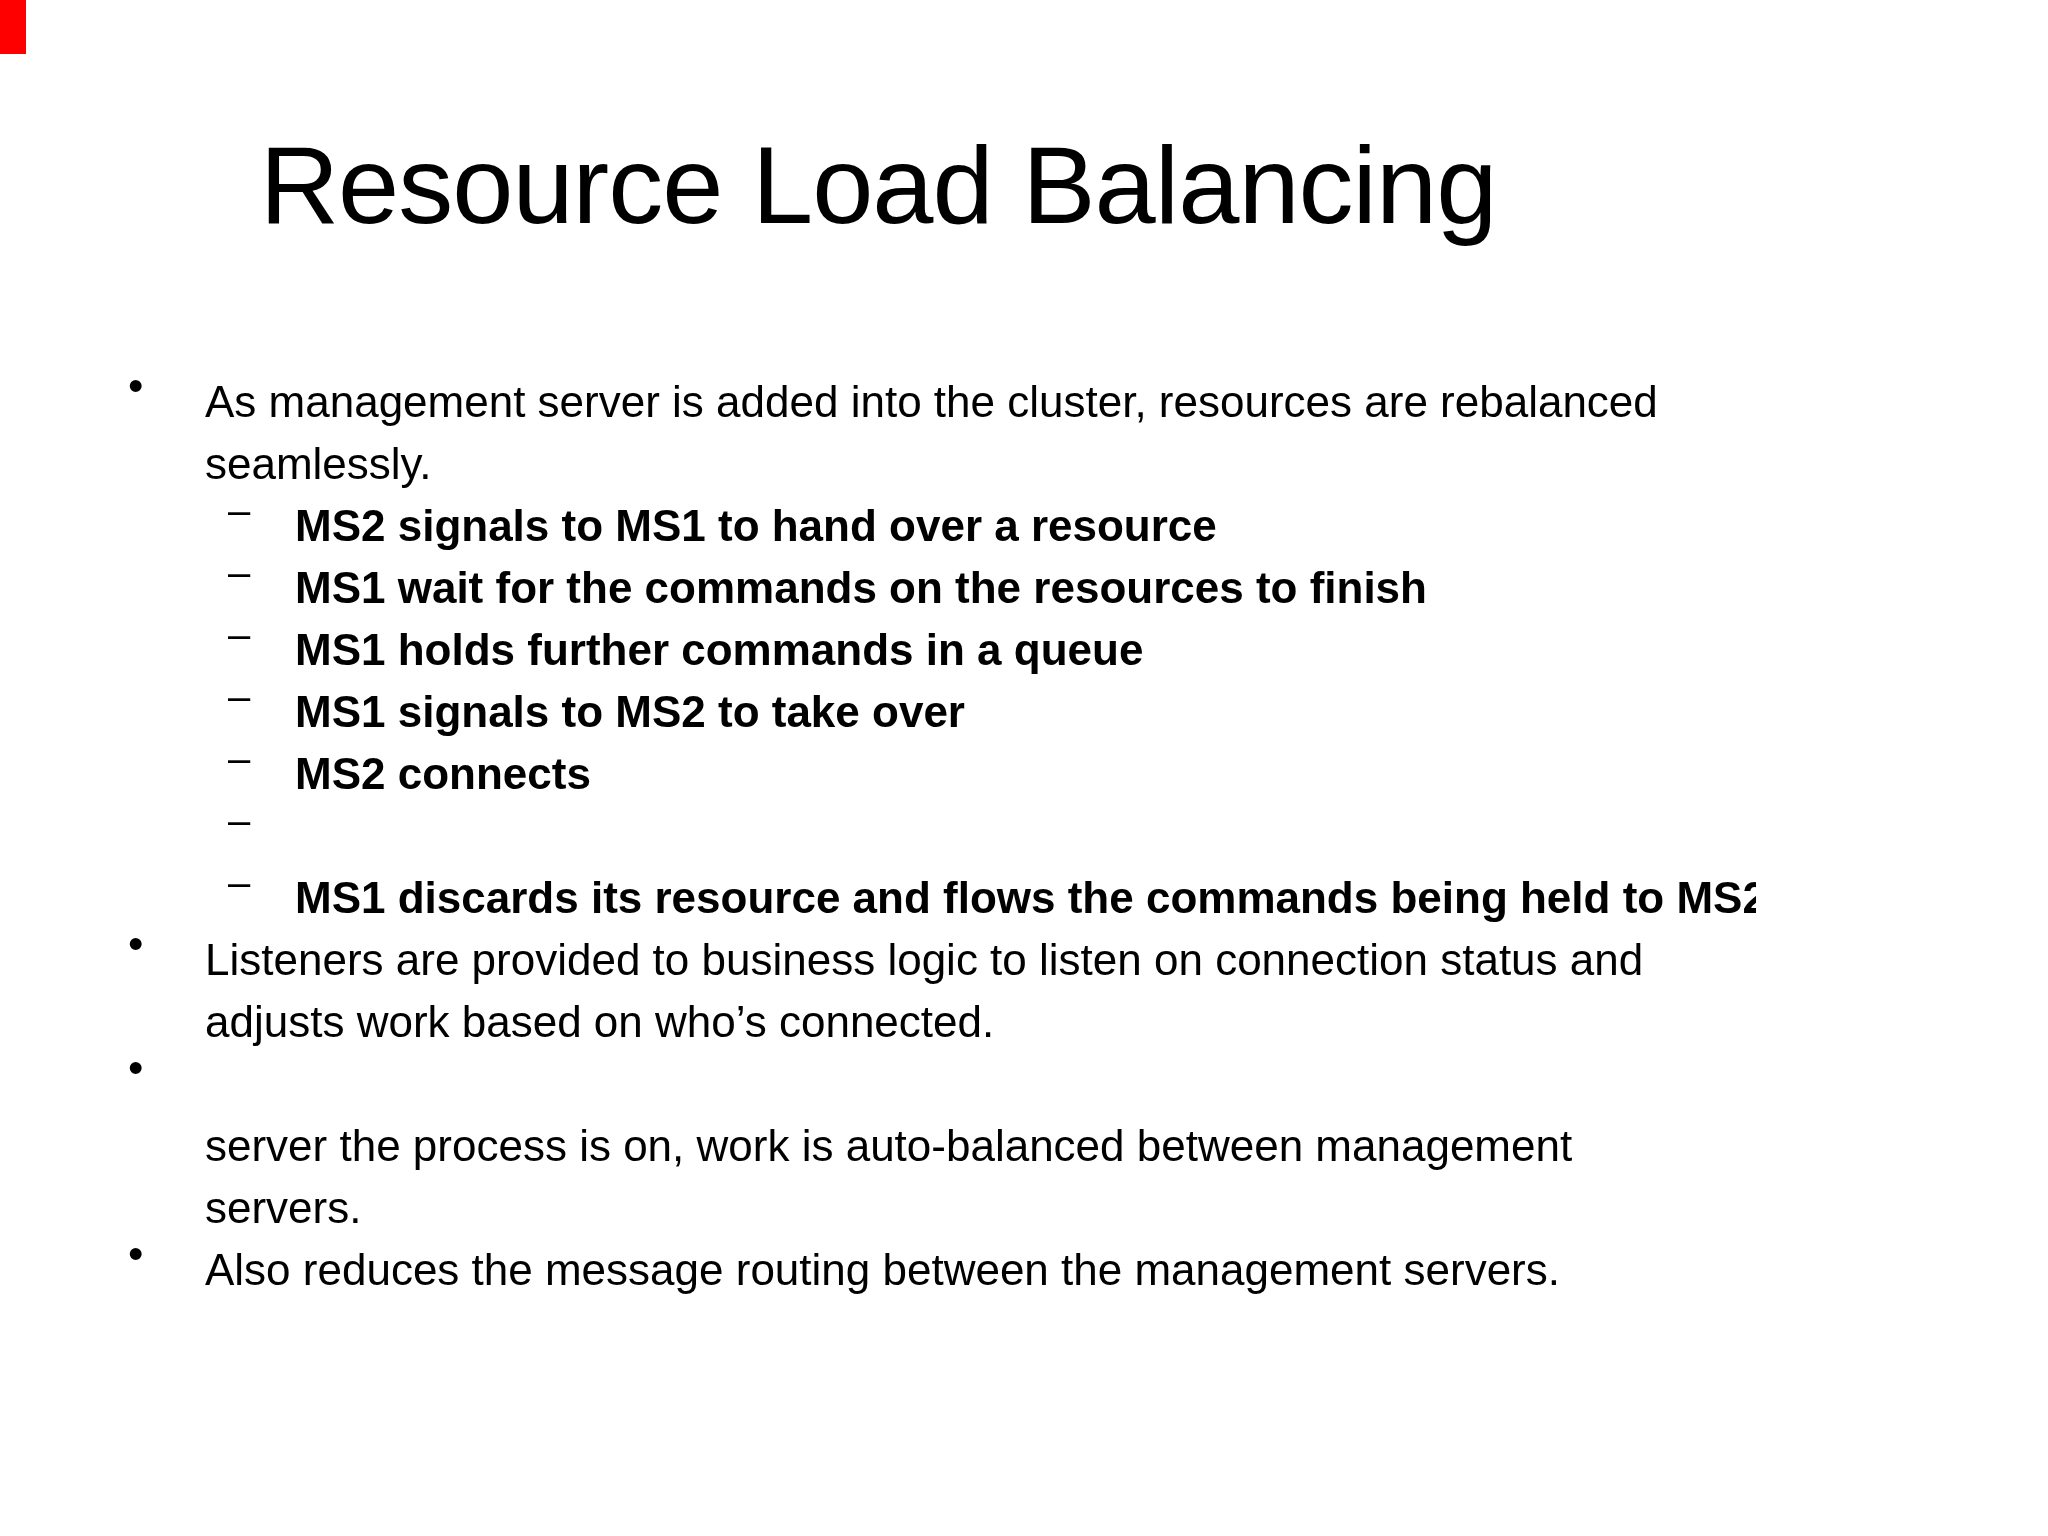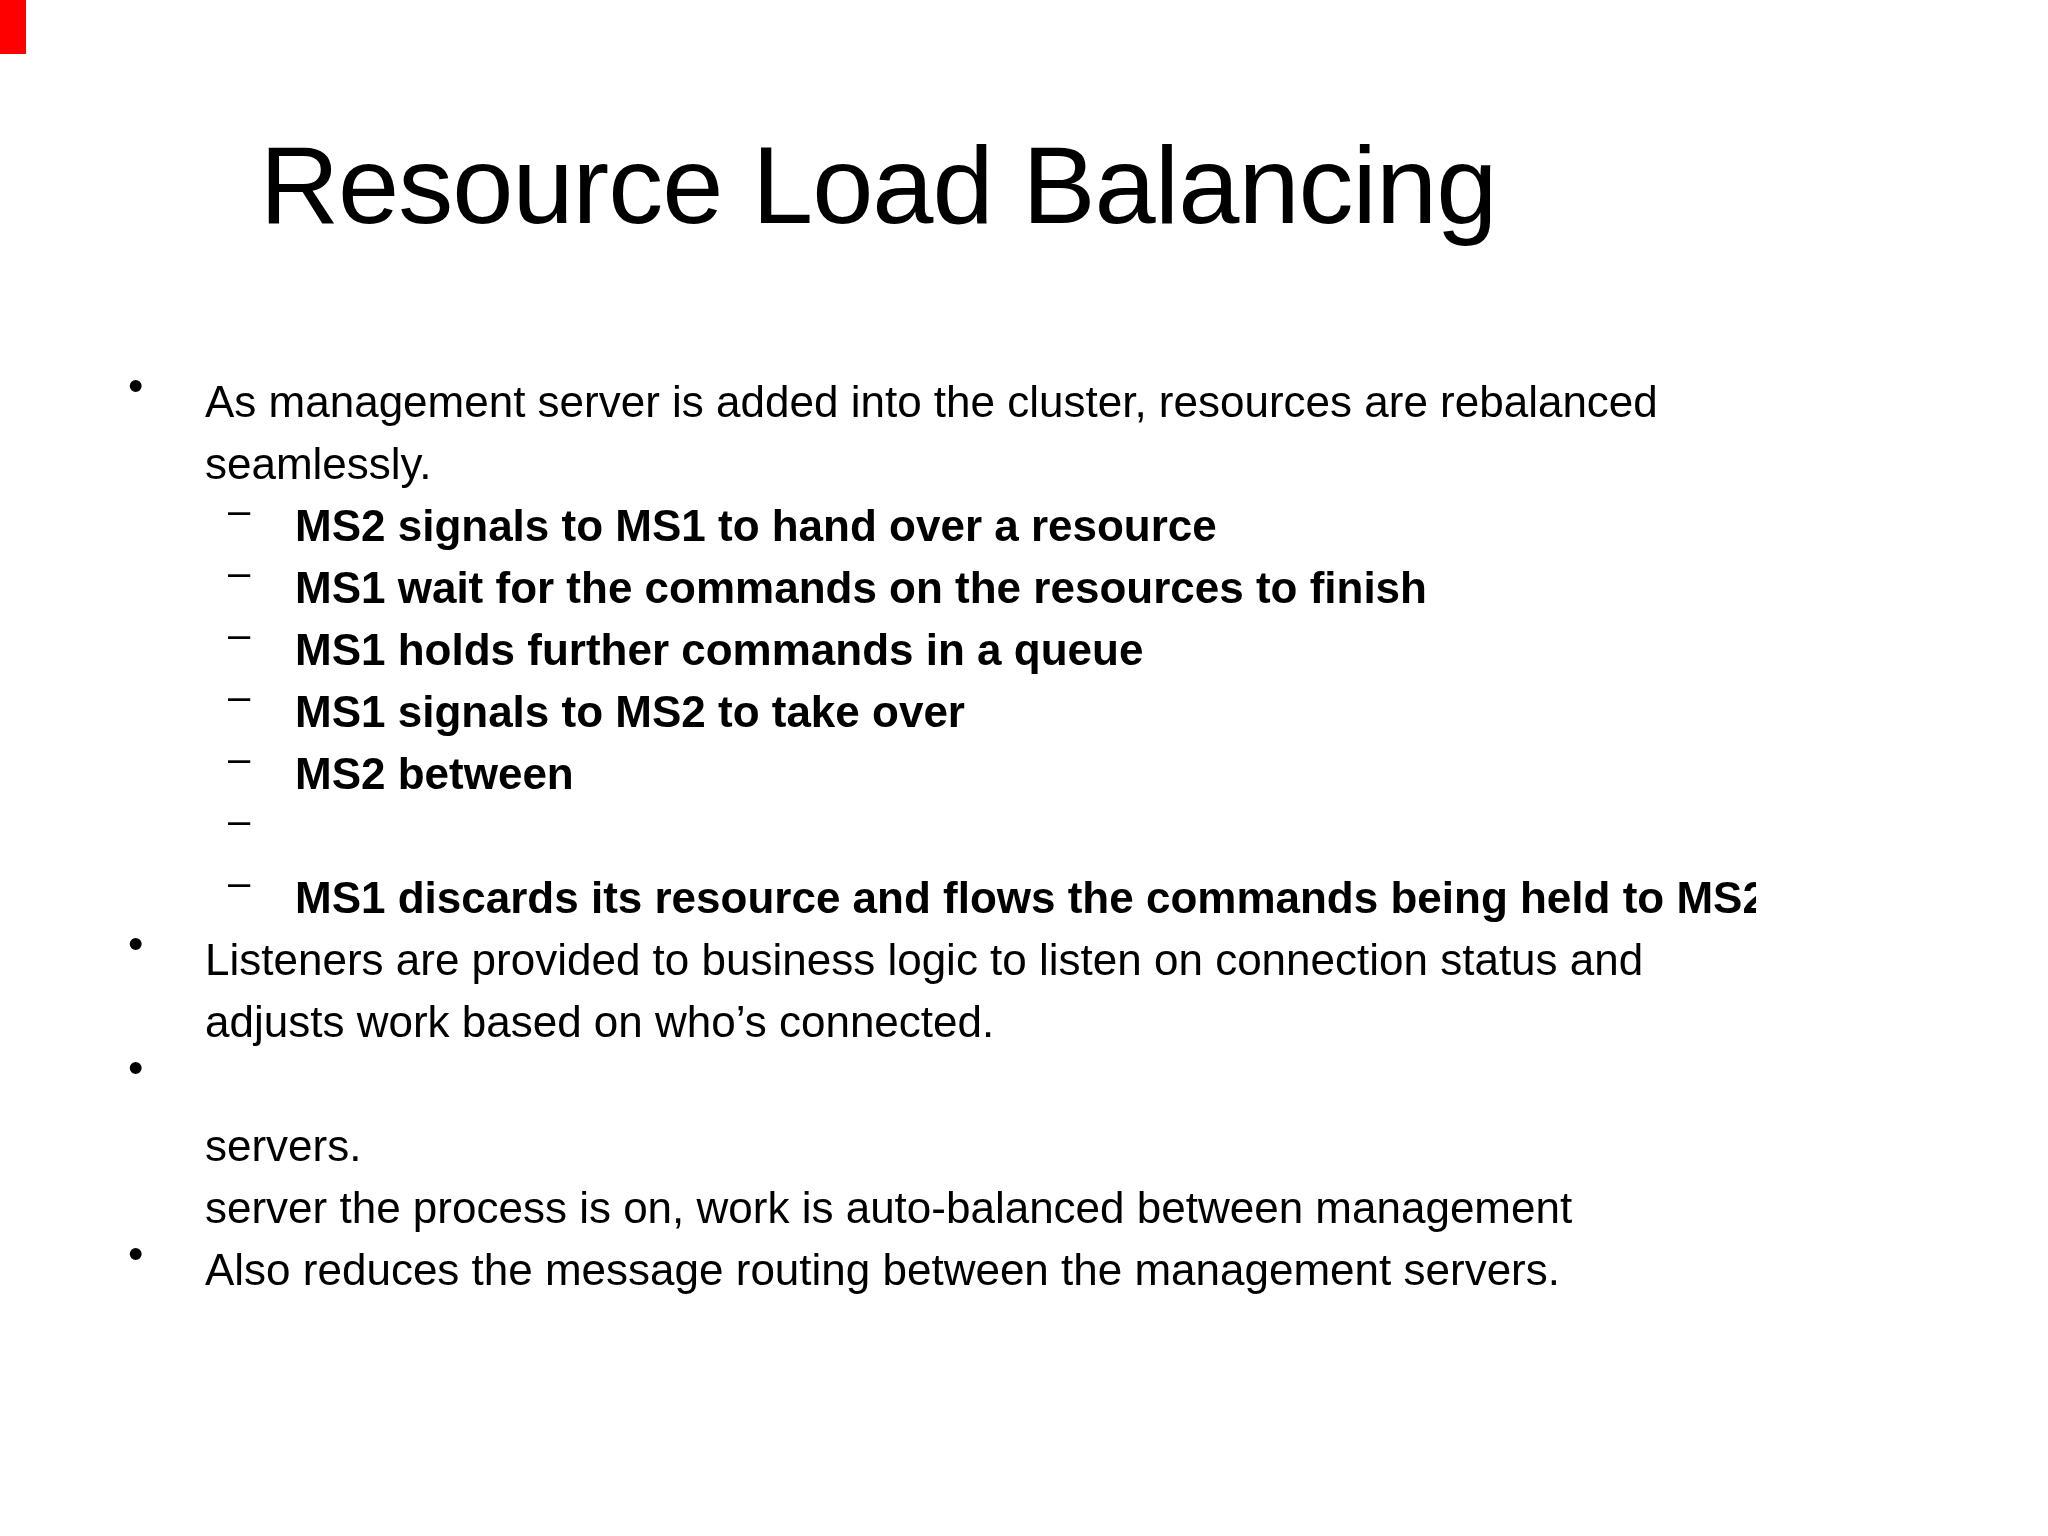--- a/index.html
+++ b/index.html
@@ -87,43 +87,43 @@
       <div class="row lvl2">
         <span class="marker">–</span>
         <span class="txt">MS1 holds further commands in a queue</span>
       </div>
       <div class="row lvl2">
         <span class="marker">–</span>
         <span class="txt">MS1 signals to MS2 to take over</span>
       </div>
       <div class="row lvl2">
         <span class="marker">–</span>
-        <span class="txt">MS2 between</span>
+        <span class="txt">MS2 connects</span>
       </div>
       <div class="row lvl2">
         <span class="marker">–</span>
       </div>
       <div class="row lvl2">
         <span class="marker">–</span>
         <span class="txt">MS1 discards its resource and flows the commands being held to MS2</span>
       </div>
       <div class="row lvl1">
         <span class="marker">•</span>
         <span class="txt">Listeners are provided to business logic to listen on connection status and</span>
       </div>
       <div class="row lvl1">
         <span class="txt">adjusts work based on who’s connected.</span>
       </div>
       <div class="row lvl1">
         <span class="marker">•</span>
       </div>
       <div class="row lvl1">
-        <span class="txt">servers.</span>
+        <span class="txt">server the process is on, work is auto-balanced between management</span>
       </div>
       <div class="row lvl1">
-        <span class="txt">server the process is on, work is auto-balanced between management</span>
+        <span class="txt">servers.</span>
       </div>
       <div class="row lvl1">
         <span class="marker">•</span>
         <span class="txt">Also reduces the message routing between the management servers.</span>
       </div>
     </div>
 </div>
 
 </body></html>

